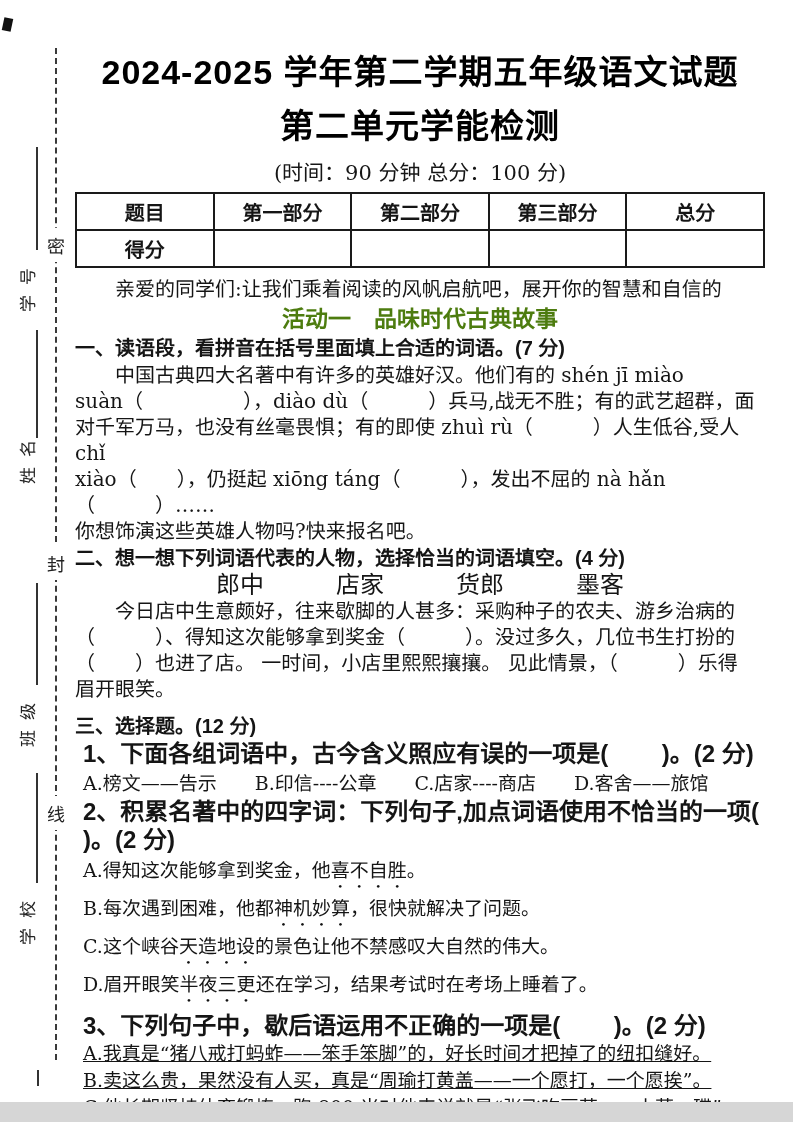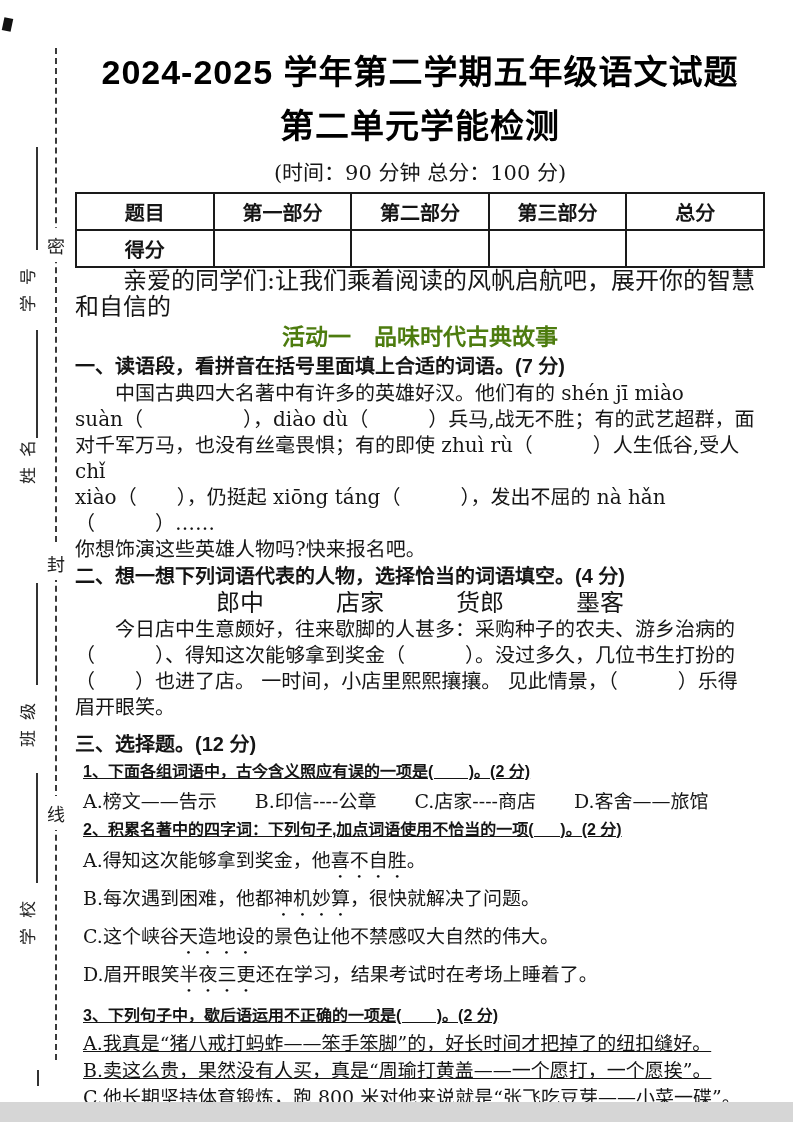--- a/index.html
+++ b/index.html
@@ -14,35 +14,35 @@
   .title1{margin-top:50px;}
   .title2{margin-top:10px;}
   .meta{ text-align:center;font-size:21px;line-height:26px;margin-top:12px;}
 
   
   table.score{width:100%;border-collapse:collapse;margin-top:6px;table-layout:fixed;}
   table.score td{border:2px solid #1a1a1a;height:33px;text-align:center;
         font-family:"Liberation Sans", sans-serif;font-weight:bold;font-size:20px;margin-left:28px;}
 
   
-  .intro{margin-top:0;font-size:24px;line-height:26px;}
+  .intro{margin-top:8px;font-size:20px;line-height:26px;}
   .indent{text-indent:2em;}
 
   .activity{margin-top:2px;text-align:center;font-family:"Liberation Sans", sans-serif;
             font-weight:bold;font-size:23px;line-height:30px;color:#4d7c0f;}
 
   .s-heading{font-family:"Liberation Sans", sans-serif;font-weight:bold;font-size:20px;
              line-height:28px;white-space:pre-wrap;}
   .para20{font-size:20px;line-height:26px;}
   .para20 .line{line-height:26px;}
   .s1para .line{line-height:26px;}
   .word-bank{text-align:center;font-size:24px;line-height:26px;white-space:pre-wrap;}
 
-  .stem{font-family:"Liberation Sans", sans-serif;font-weight:600;font-size:16px;
-        line-height:28px;padding-left:8px;white-space:pre-wrap;text-decoration:underline;}
+  .stem{font-family:"Liberation Sans", sans-serif;font-weight:600;font-size:24px;
+        line-height:28px;padding-left:8px;white-space:pre-wrap;}
   .opt-line{font-size:19px;line-height:30px;padding-left:8px;white-space:pre-wrap;}
   .opts-q2 .opt-line{line-height:33px;}
   .opts-q3 .opt-line{line-height:27px;text-decoration:underline;}
   .mt6{margin-top:6px;}
   .mt10{margin-top:10px;}
 
   .em-dot{-webkit-text-emphasis:filled dot #111;-webkit-text-emphasis-position:under right;
           text-emphasis:filled dot #111;text-emphasis-position:under right;}
 
   

